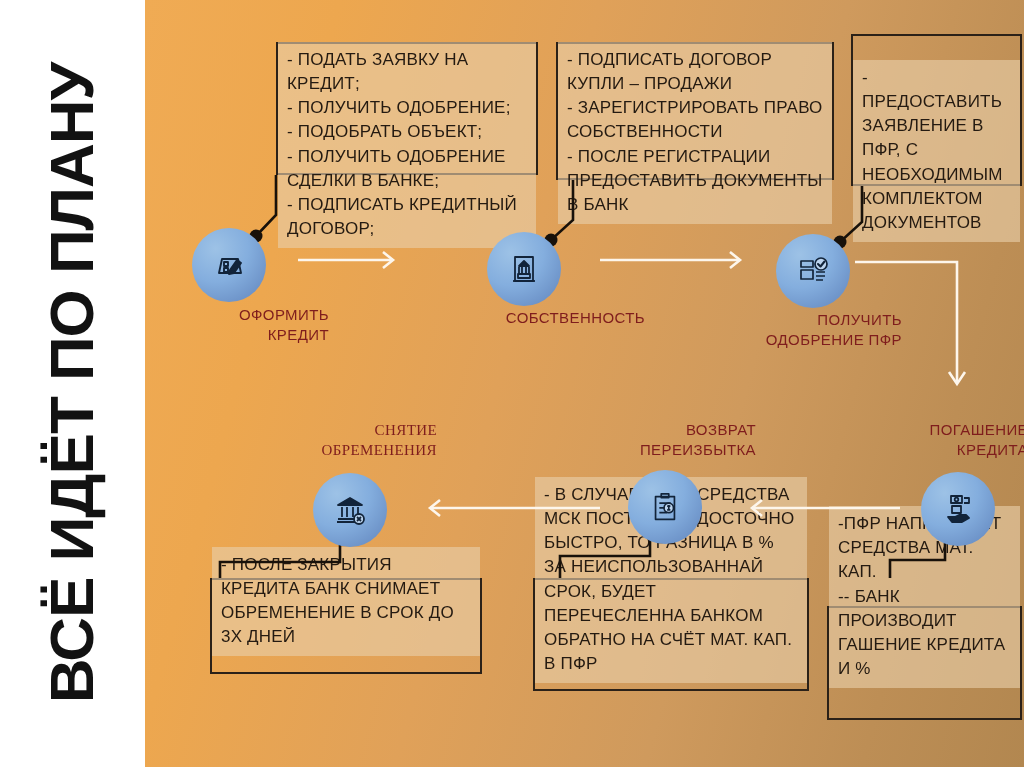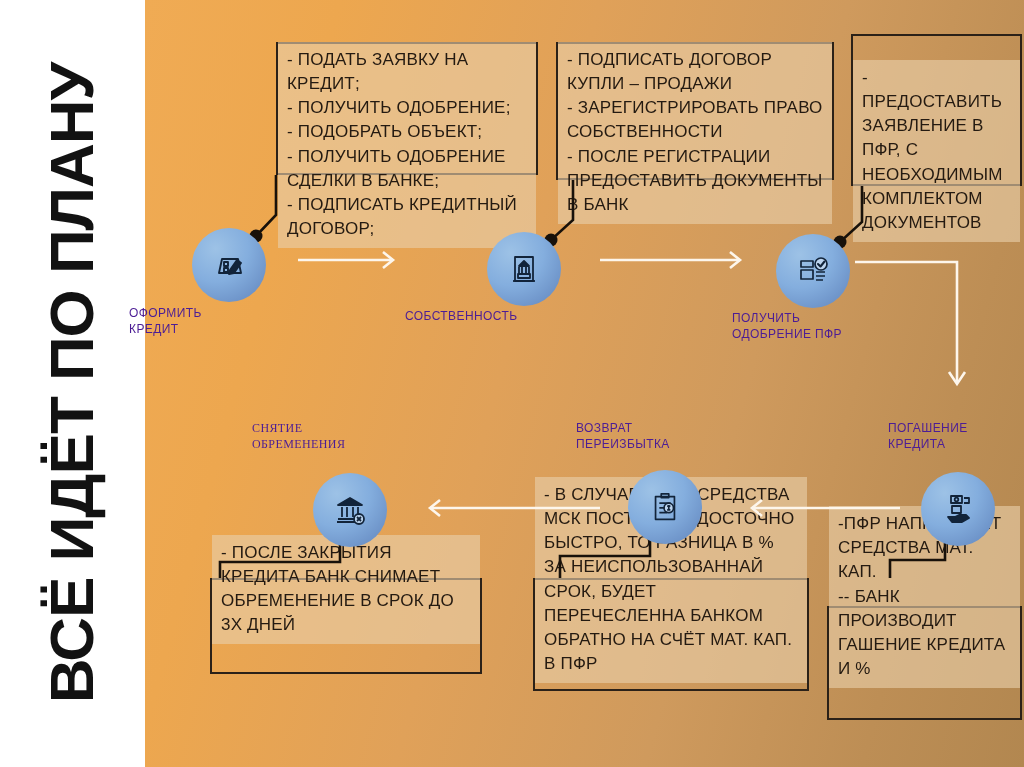--- a/index.html
+++ b/index.html
@@ -66,23 +66,23 @@
     position:absolute;
     width:74px;height:74px;border-radius:50%;
     background:radial-gradient(circle at 32% 28%,#9dc2e6 0%,#84aede 45%,#6e94c9 78%,#6a87ba 100%);
     display:flex;align-items:center;justify-content:center;
   }
   .node svg{display:block;}
 
   
   .caption{
     position:absolute;
-    text-align:left;
-    color:#4c1d95;
-    font-size:12px;
+    text-align:right;
+    color:#7f1d1d;
+    font-size:15px;
     line-height:1.35;
     letter-spacing:.4px;
     text-transform:uppercase;
     font-family:"Liberation Sans",sans-serif;
     white-space:nowrap;
   }
   .caption .l1{display:block;}
   .caption .l2{display:block;}
 
   
@@ -111,21 +111,21 @@
     <div class="note-text" style="top:24px;">- ПРЕДОСТАВИТЬ ЗАЯВЛЕНИЕ В ПФР, С НЕОБХОДИМЫМ КОМПЛЕКТОМ ДОКУМЕНТОВ</div>
   </div>
 
   <div class="note top" style="left:556px;top:42px;width:278px;height:138px;">
     <div class="note-text" style="white-space:pre-line;">- ПОДПИСАТЬ ДОГОВОР КУПЛИ – ПРОДАЖИ
 - ЗАРЕГИСТРИРОВАТЬ ПРАВО СОБСТВЕННОСТИ
 - ПОСЛЕ РЕГИСТРАЦИИ ПРЕДОСТАВИТЬ ДОКУМЕНТЫ В БАНК</div>
   </div>
 
   <div class="note bottom" style="left:210px;top:578px;width:272px;height:96px;">
-    <div class="note-text" style="bottom:28px;">- ПОСЛЕ ЗАКРЫТИЯ КРЕДИТА БАНК СНИМАЕТ ОБРЕМЕНЕНИЕ В СРОК ДО 3Х ДНЕЙ</div>
+    <div class="note-text" style="bottom:16px;">- ПОСЛЕ ЗАКРЫТИЯ КРЕДИТА БАНК СНИМАЕТ ОБРЕМЕНЕНИЕ В СРОК ДО 3Х ДНЕЙ</div>
   </div>
 
   <div class="note bottom" style="left:533px;top:578px;width:276px;height:113px;">
     <div class="note-text" style="bottom:6px;">- В СЛУЧАЕ ЕСЛИ СРЕДСТВА МСК ПОСТУПЯТЬ ДОСТОЧНО БЫСТРО, ТО РАЗНИЦА В % ЗА НЕИСПОЛЬЗОВАННАЙ СРОК, БУДЕТ ПЕРЕЧЕСЛЕННА БАНКОМ ОБРАТНО НА СЧЁТ МАТ. КАП. В ПФР</div>
   </div>
 
   <div class="note br" style="left:827px;top:578px;width:195px;height:114px;margin-top:28px;">
     <div class="note-text" style="bottom:30px;white-space:pre-line;">-ПФР НАПРАВЛЯЕТ СРЕДСТВА МАТ. КАП.
 -- БАНК ПРОИЗВОДИТ ГАШЕНИЕ КРЕДИТА И %</div>
   </div>

